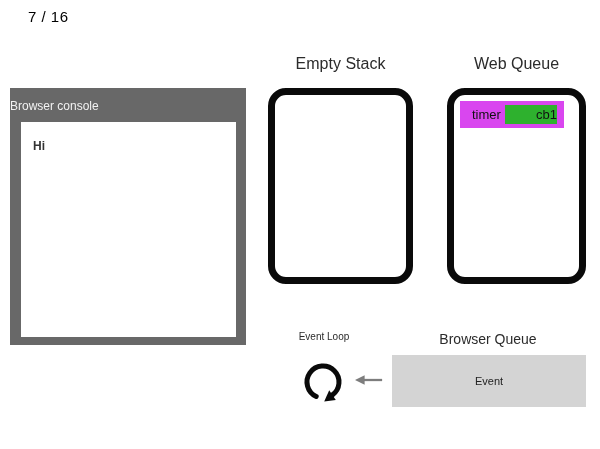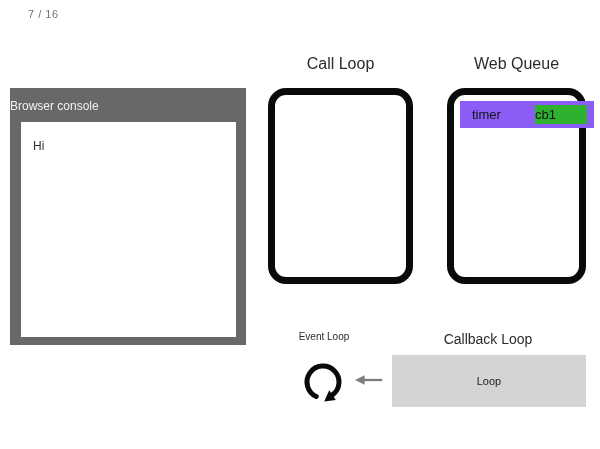--- a/index.html
+++ b/index.html
@@ -14,22 +14,22 @@
     height: 449px;
     background: #ffffff;
     overflow: hidden;
   }
 
   
   .page-counter {
     position: absolute;
     left: 28px;
     top: 8px;
-    font-size: 11px;
-    color: #737373;
+    font-size: 15px;
+    color: #000000;
     letter-spacing: 0.5px;
     text-align: right;
   }
 
   
   .console-frame {
     position: absolute;
     left: 10px;
     top: 88px;
     width: 236px;
@@ -52,21 +52,21 @@
     position: absolute;
     left: 11px;
     top: 34px;
     width: 215px;
     height: 215px;
     background: #ffffff;
   }
   .console-log {
     margin: 17px 0 0 12px;
     font-size: 12px;
-    font-weight: 400;
+    font-weight: 700;
     color: #333333;
   }
 
   
   .stack-title {
     position: absolute;
     top: 55px;
     text-align: center;
     font-size: 16px;
     color: #2b2b2b;
@@ -84,38 +84,38 @@
     box-sizing: border-box;
   }
   .stack-box.call-stack { left: 268px; width: 145px; }
   .stack-box.web-apis  { left: 447px; width: 139px; }
 
   
   .api-item {
     position: absolute;
     left: 6px;
     top: 6px;
-    width: 134px;
+    width: 104px;
     height: 27px;
-    background: #8b5cf6;
+    background: #d946ef;
     display: flex;
     align-items: center;
     justify-content: space-between;
     padding: 0 7px 0 12px;
     box-sizing: border-box;
   }
   .api-item-label {
     font-size: 13px;
     color: #111111;
   }
   .api-callback-badge {
     width: 52px;
     height: 19px;
     background: #2eb12e;
-    text-align: left;
+    text-align: right;
     line-height: 19px;
     font-size: 13px;
     color: #111111;
   }
 
   
   .event-loop-title {
     position: absolute;
     left: 279px;
     top: 331px;
@@ -172,21 +172,21 @@
 
   <div class="page-counter">7 / 16</div>
 
   <div class="console-frame">
     <div class="console-title">Browser console</div>
     <div class="console-screen">
       <div class="console-log">Hi</div>
     </div>
   </div>
 
-  <div class="stack-title call-stack">Call Loop</div>
+  <div class="stack-title call-stack">Empty Stack</div>
   <div class="stack-box call-stack"></div>
 
   <div class="stack-title web-apis">Web Queue</div>
   <div class="stack-box web-apis">
     <div class="api-item">
       <span class="api-item-label">timer</span>
       <span class="api-callback-badge">cb1</span>
     </div>
   </div>
 
@@ -194,18 +194,18 @@
   <svg class="loop-icon" viewBox="0 0 44 44">
     <path d="M 14.2 35.5 A 16 16 0 1 1 30.2 34.1" fill="none" stroke="#0a0a0a" stroke-width="5" stroke-linecap="round"></path>
     <polygon points="22.2,40.6 33.8,38.9 27.2,29.2" fill="#0a0a0a"></polygon>
   </svg>
 
   <svg class="queue-arrow" viewBox="0 0 32 16">
     <line x1="9" y1="8" x2="31" y2="8" stroke="#7d7d7d" stroke-width="2.6"></line>
     <polygon points="0,8 11,2.5 11,13.5" fill="#7d7d7d"></polygon>
   </svg>
 
-  <div class="callback-queue-title">Callback Loop</div>
+  <div class="callback-queue-title">Browser Queue</div>
   <div class="callback-queue-box">
-    <span class="callback-queue-status">Loop</span>
+    <span class="callback-queue-status">Event</span>
   </div>
 
 </div>
 
 </body></html>

